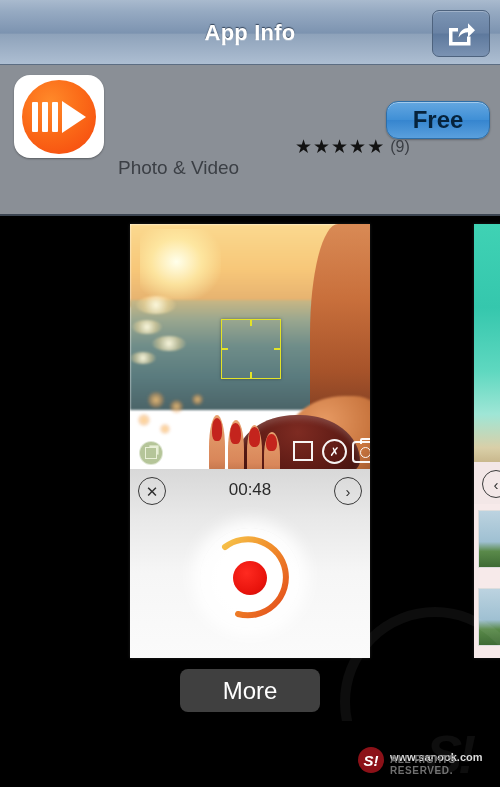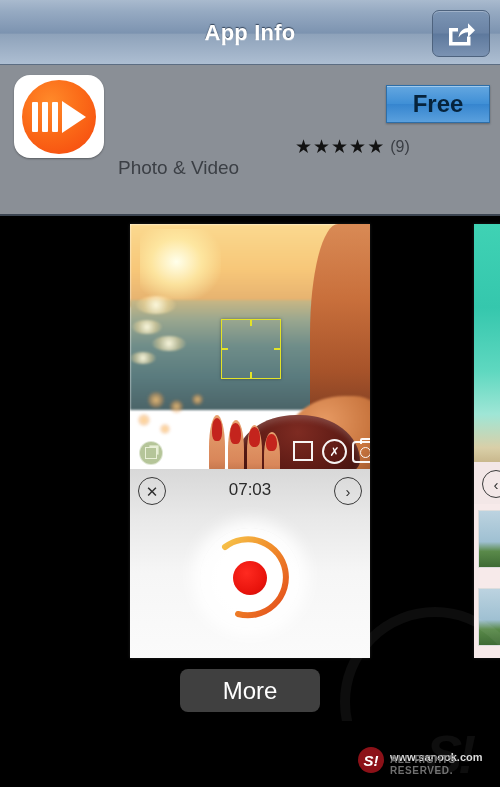--- a/index.html
+++ b/index.html
@@ -76,23 +76,23 @@
   }
   .app-title{
     position:absolute;left:118px;top:12px;width:265px;
     font-size:19px;font-weight:bold;color:#1a1a1a;line-height:1.28;
   }
   .app-category{
     position:absolute;left:118px;top:72px;
     font-size:19px;color:#3b3f45;margin-top:20px;
   }
   .free-btn{
-    position:absolute;right:10px;top:20px;width:102px;height:36px;
+    position:absolute;right:10px;top:36px;width:102px;height:36px;
     background:linear-gradient(to bottom,#64a7e0 0%,#3f8fd6 50%,#3685cf 51%,#5aa0dd 100%);
-    border:1px solid #2d6ea8;border-radius:0;
+    border:1px solid #2d6ea8;border-radius:12px;
     color:#06233c;font-size:24px;font-weight:bold;
     display:flex;align-items:center;justify-content:center;
     box-shadow:inset 0 1px 0 rgba(255,255,255,0.4),0 1px 2px rgba(0,0,0,0.3);
     cursor:pointer;
   }
   .rating{
     position:absolute;left:295px;top:72px;
     display:flex;align-items:center;gap:5px;
   }
   .stars{font-size:19px;color:#121212;letter-spacing:1px;line-height:1;}
@@ -431,21 +431,21 @@
           <div class="cam-ico ico-flash">✗</div>
           <div class="cam-ico ico-flip">
               <span></span>
             </div>
         </div>
       </div>
 
       <div class="rec">
         <div class="rec-bar">
           <div class="rnd-btn rnd-x">✕</div>
-          <div class="rec-time">07:03</div>
+          <div class="rec-time">00:48</div>
           <div class="rnd-btn rnd-next">›</div>
         </div>
         <div class="rec-ring-wrap">
           <div class="rec-glow"></div>
           <svg class="rec-arc" viewBox="0 0 106 106">
             <defs>
               <linearGradient id="arcg" x1="0" y1="0" x2="1" y2="1">
                 <stop offset="0%" stop-color="#f6c24a"></stop>
                 <stop offset="45%" stop-color="#f08b2a"></stop>
                 <stop offset="100%" stop-color="#e2481a"></stop>

